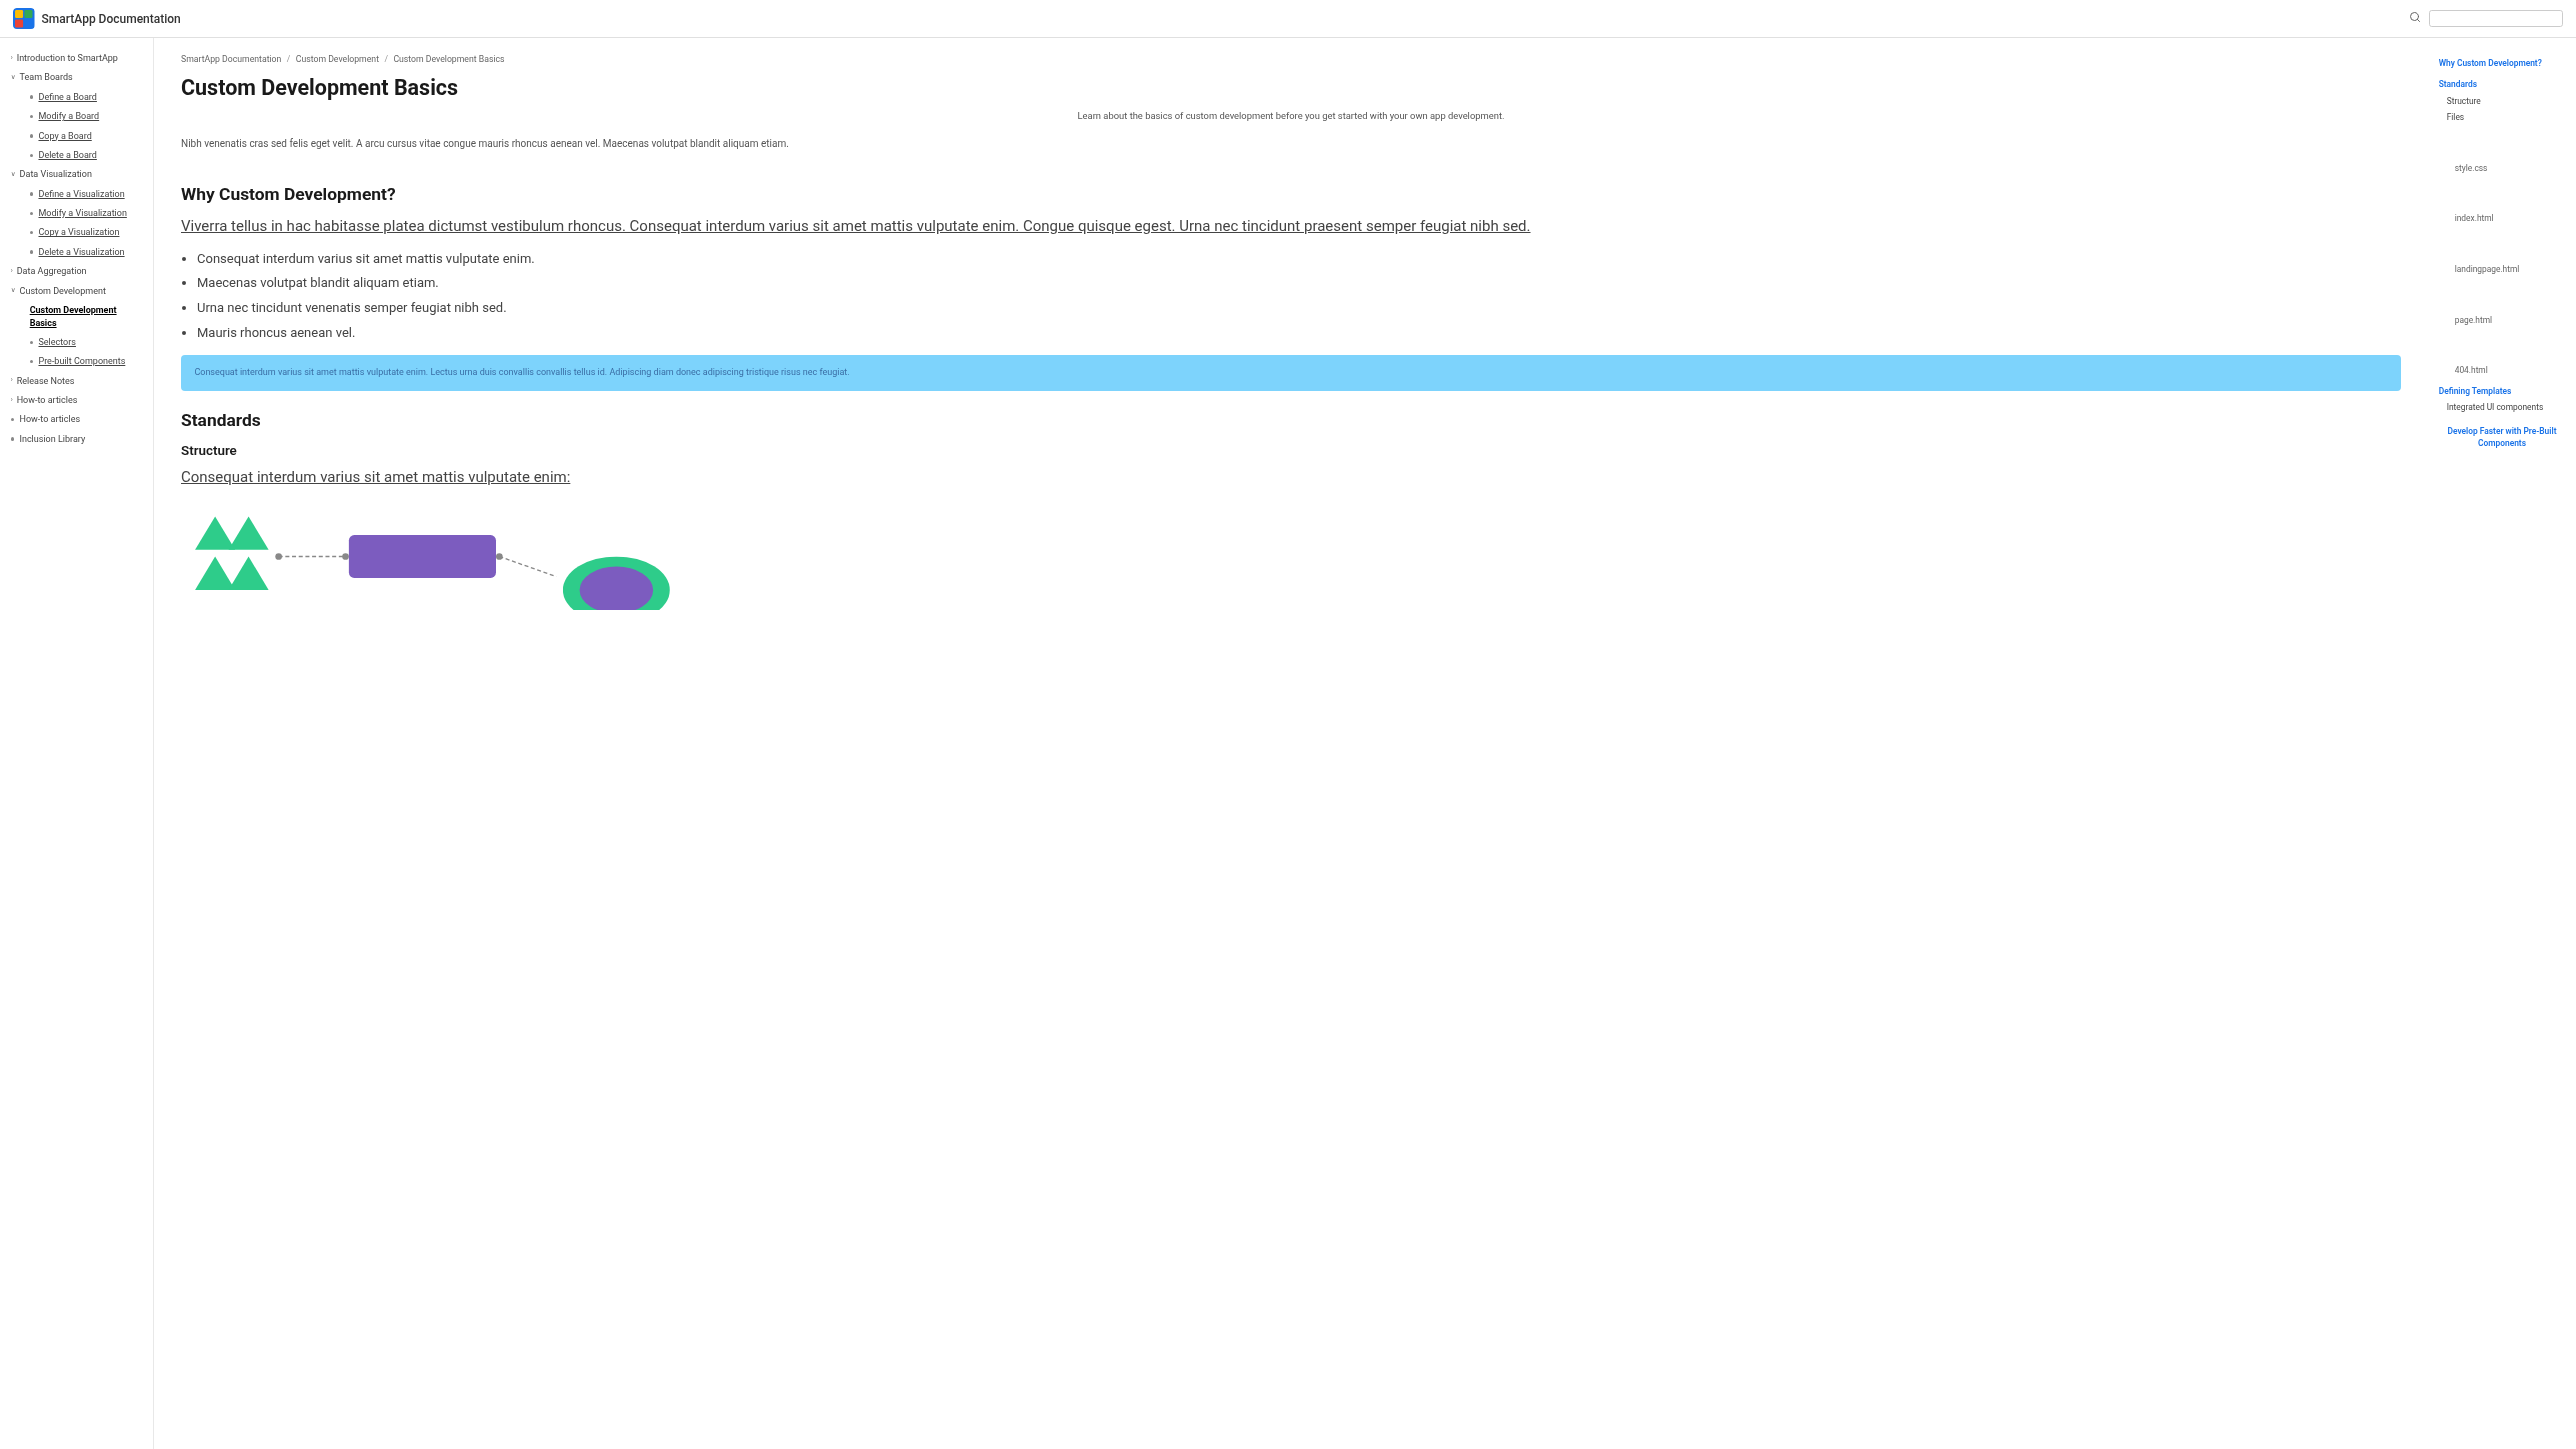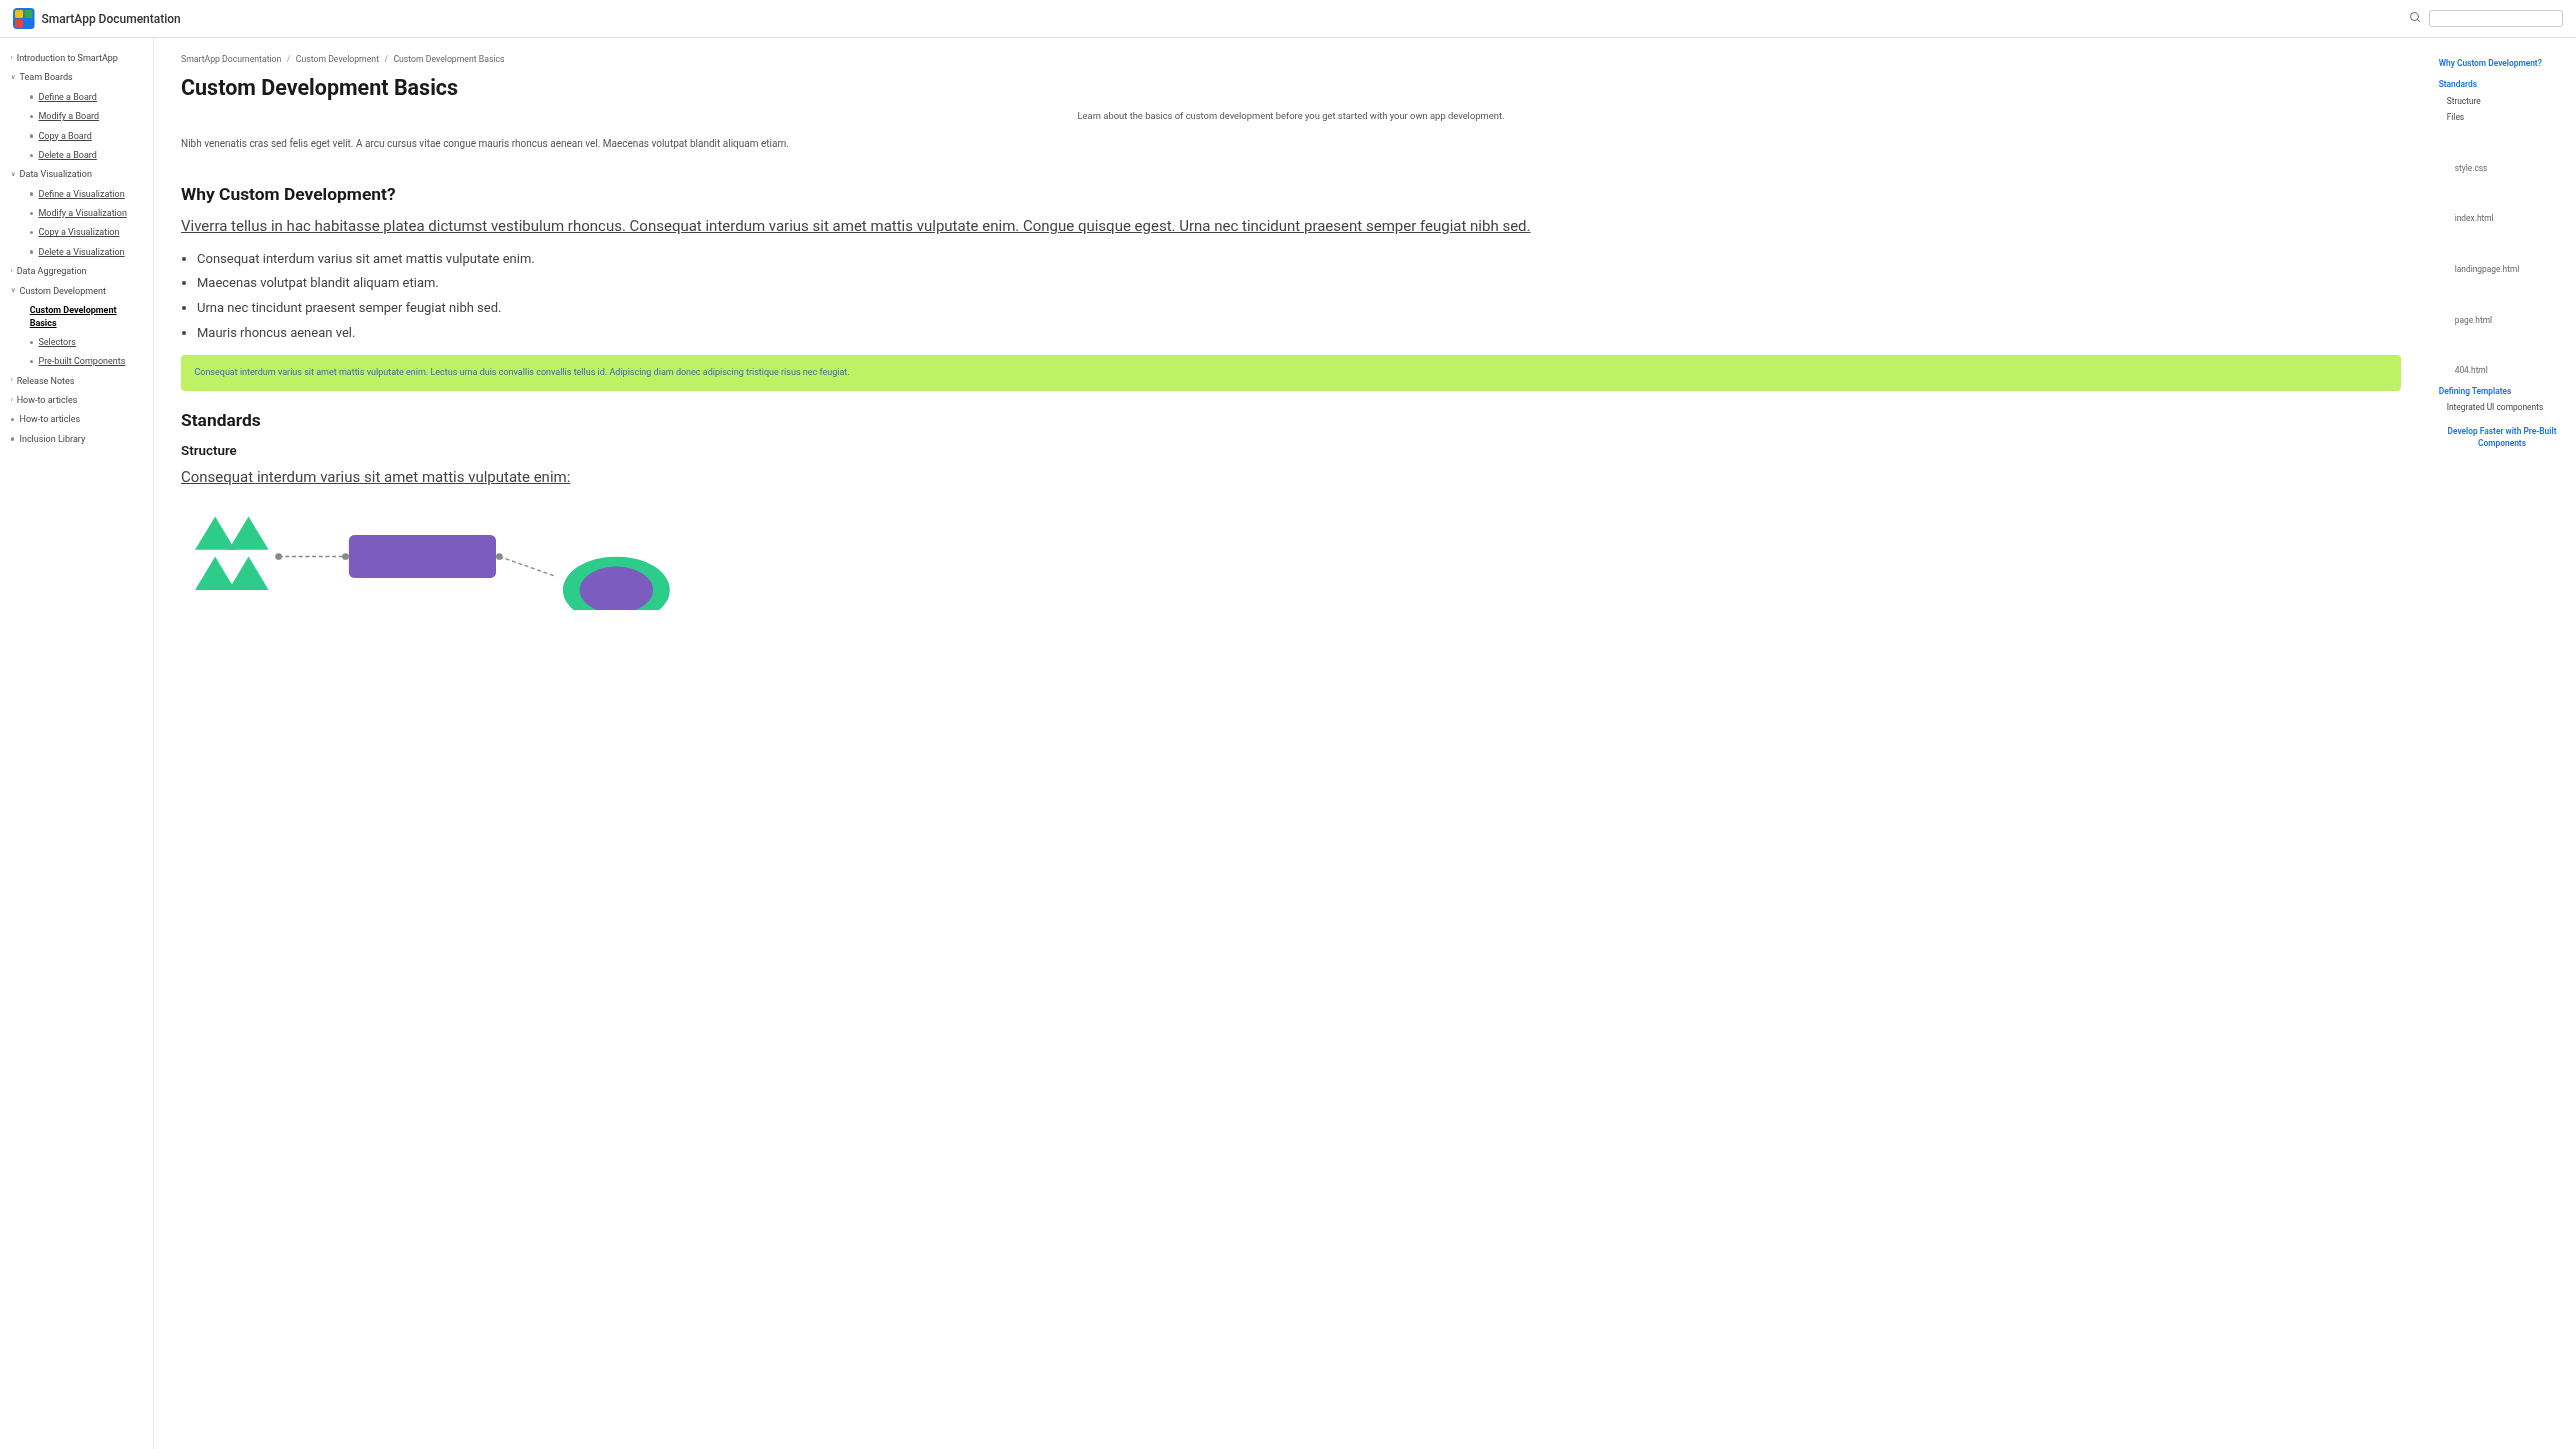--- a/index.html
+++ b/index.html
@@ -185,21 +185,21 @@
     }
     .content-list li {
       font-size: 13px;
       color: #444;
       line-height: 1.7;
       margin-bottom: 2.7px;
     }
 
     
     .info-box {
-      background: #bef264;
+      background: #7dd3fc;
       border-radius: 4px;
       padding: 10.7px 13.4px;
       font-size: 9px;
       color: #3a6ea5;
       line-height: 1.6;
       margin: 6px 0;
     }
 
     
     .diagram-area {
@@ -391,21 +391,21 @@
 
     <p class="page-intro">Learn about the basics of custom development before you get started with your own app development.</p>
     <p class="page-intro-p2">Nibh venenatis cras sed felis eget velit. A arcu cursus vitae congue mauris rhoncus aenean vel. Maecenas volutpat blandit aliquam etiam.</p>
 
     <h2 class="section-h2">Why Custom Development?</h2>
     <p class="body-text">Viverra tellus in hac habitasse platea dictumst vestibulum rhoncus. Consequat interdum varius sit amet mattis vulputate enim. Congue quisque egest. Urna nec tincidunt praesent semper feugiat nibh sed.</p>
 
     <ul class="content-list">
       <li>Consequat interdum varius sit amet mattis vulputate enim.</li>
       <li>Maecenas volutpat blandit aliquam etiam.</li>
-      <li>Urna nec tincidunt praesent semper feugiat nibh sed.</li>
+      <li>Urna nec tincidunt venenatis semper feugiat nibh sed.</li>
       <li>Mauris rhoncus aenean vel.</li>
     </ul>
 
     <div class="info-box">Consequat interdum varius sit amet mattis vulputate enim. Lectus urna duis convallis convallis tellus id. Adipiscing diam donec adipiscing tristique risus nec feugiat.</div>
 
     <h2 class="section-h2">Standards</h2>
 
     <h3 class="section-h3">Structure</h3>
     <p class="body-text">Consequat interdum varius sit amet mattis vulputate enim:</p>
 

